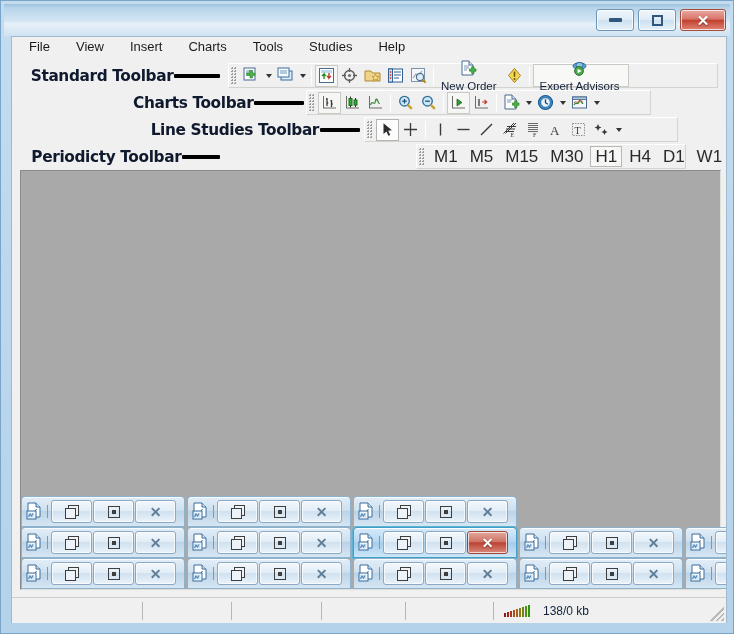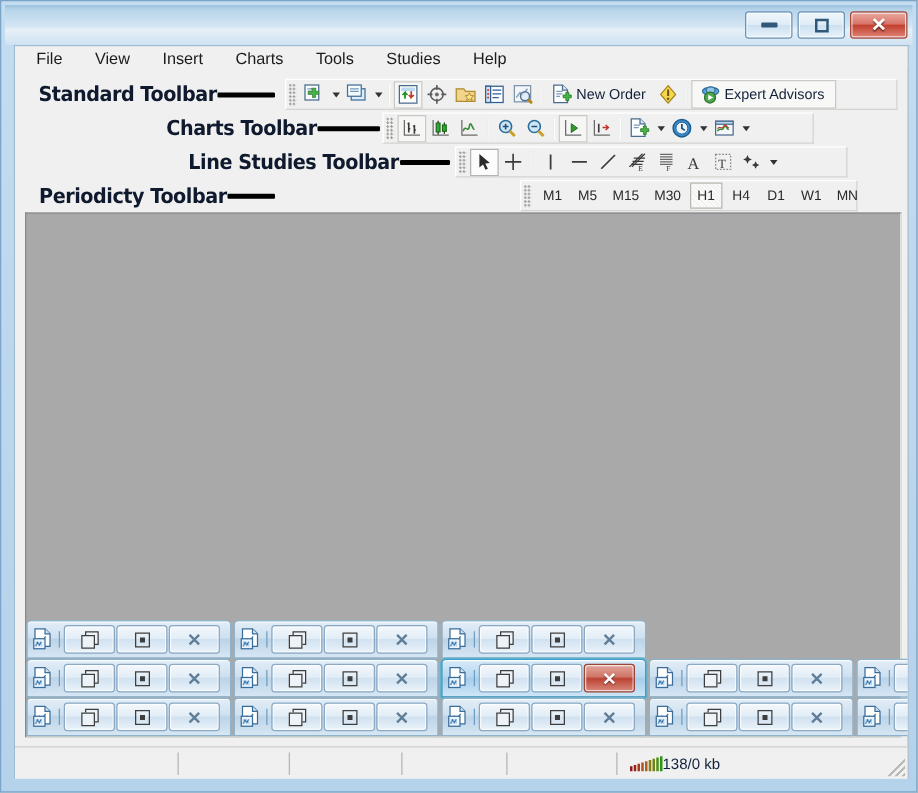--- a/index.html
+++ b/index.html
@@ -101,38 +101,38 @@
   }
   .tb-sep { width: 1px; height: 18px; background: #c6c6c2;
             border-right: 1px solid #ffffff; margin: 0 3px; flex: none; }
   .tb-btn {
     height: 22px; min-width: 23px; display: flex; align-items: center;
     justify-content: center; flex: none; border: 1px solid transparent;
     padding: 0 2px;
   }
   .tb-btn.framed { border: 1px solid #c9c9c5; background: #f6f6f5; }
   .tb-btn.pressed { border: 1px solid #b4b4b0; background: #fcfcfc; }
-  .tb-btn.labeled { padding: 0 5px 0 3px; gap: 3px; }
+  .tb-btn.labeled { padding: 0 5px 0 3px; gap: 3px; flex-direction: column; }
   .tb-label { font-size: 11.5px; color: #14213a; white-space: nowrap; }
   .tb-arrow {
     width: 11px; height: 22px; display: flex; align-items: center; justify-content: center;
     flex: none;
   }
   .tb-arrow i {
     display: block; width: 0; height: 0; border-left: 3.5px solid transparent;
     border-right: 3.5px solid transparent; border-top: 4px solid #333; font-style: normal;
   }
   .tb-group {
     border: 1px solid #c9c9c5; background: #f8f8f7; height: 23px;
     display: flex; align-items: center; padding: 0 2px; flex: none;
   }
 
   
   .per-btn {
-    font-size: 11px; color: #2a2a2a; height: 21px; min-width: 26px;
+    font-size: 17px; color: #2a2a2a; height: 21px; min-width: 26px;
     display: flex; align-items: center; justify-content: center; flex: none;
     margin: 0 1px; padding: 0 4px; border: 1px solid transparent;
   }
   .per-btn.active {
     border: 1px solid #b9b9b4;
     background: repeating-linear-gradient(45deg, #fdfdfd 0 1px, #f0f0ee 1px 2px);
   }
 
   
   #mdi {
@@ -188,21 +188,21 @@
            font-family: "Liberation Sans", sans-serif; }
   .mini-btn.close-red .mbg-x { color: #ffffff; text-shadow: 0 1px 1px rgba(0,0,0,.45); }
 
   
   #statusbar {
     position: absolute; left: 0; right: 0; bottom: 0; height: 26px;
     background: #eff0ef; border-top: 1px solid #cdcdca;
     display: flex; align-items: center;
   }
   .sb-cell { height: 18px; border-right: 1px solid #b6b6b2; flex: none; }
-  .sb-text { font-size: 12px; color: #11223d; white-space: nowrap; }
+  .sb-text { font-size: 12px; color: #11223d; padding-left: 13px; white-space: nowrap; }
   .sb-signal { display: flex; align-items: flex-end; gap: 1px; height: 13px; margin-left: 10px; }
   .sb-signal b { display: block; width: 2px; }
   .sb-grip {
     position: absolute; right: 2px; bottom: 2px; width: 14px; height: 14px;
     background:
       linear-gradient(135deg, transparent 0 48%, #b9b9b5 48% 58%, transparent 58% 100%),
       linear-gradient(135deg, transparent 0 68%, #b9b9b5 68% 78%, transparent 78% 100%),
       linear-gradient(135deg, transparent 0 88%, #b9b9b5 88% 98%, transparent 98% 100%);
   }
 

